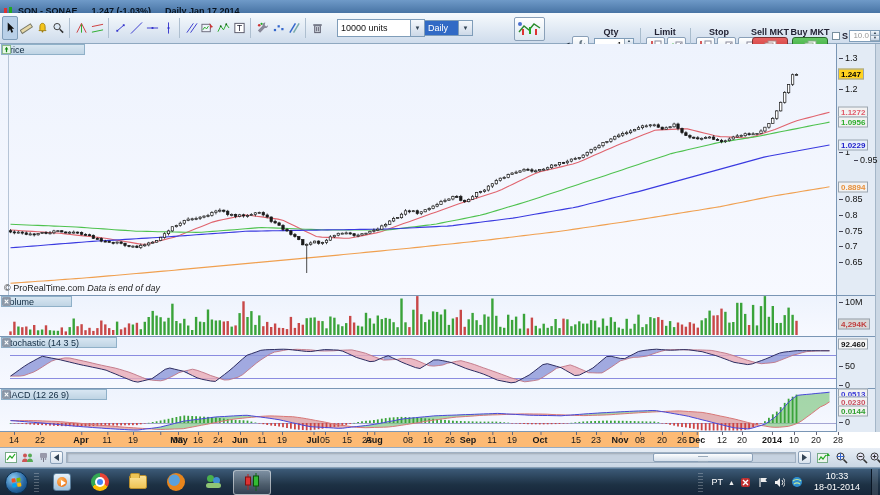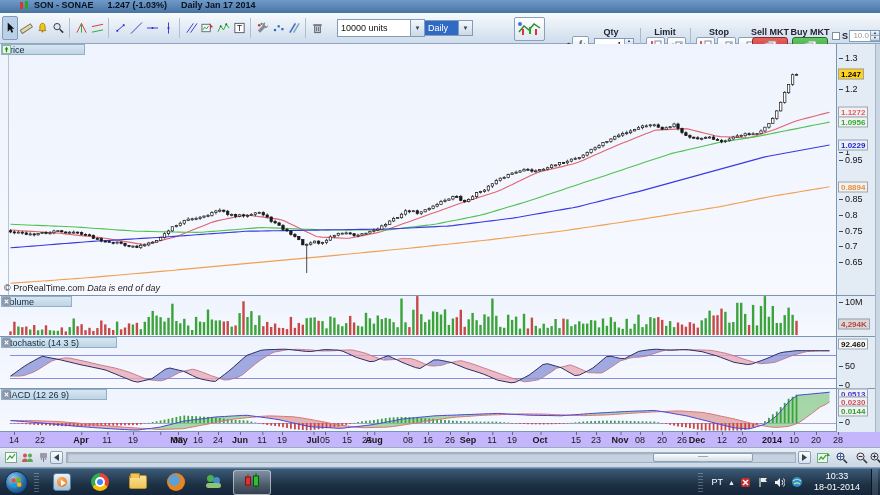--- a/index.html
+++ b/index.html
@@ -1,20 +1,20 @@
 <!DOCTYPE html>
 <html><head>
 <meta charset="utf-8">
 <style>
   *{box-sizing:border-box;margin:0;padding:0}
   html,body{width:880px;height:495px;overflow:hidden}
   body{font-family:"Liberation Sans",sans-serif;position:relative;background:#fff;font-size:9px;color:#111}
   #app{position:absolute;inset:0}
   
-  #titlebar{position:absolute;left:0;top:0;width:880px;height:16px;background:linear-gradient(#6f9ac8,#3f6b9c);display:flex;align-items:flex-start;padding-left:19px;color:#06121f;font-weight:bold}
+  #titlebar{position:absolute;left:0;top:0;width:880px;height:16px;background:linear-gradient(#6f9ac8,#3f6b9c);display:flex;align-items:flex-end;padding-left:3px;color:#06121f;font-weight:bold}
   #titlebar .seg{margin-right:14px;white-space:nowrap;font-size:9px}
   .mini-candles{display:inline-block;width:10px;height:10px;position:relative;margin-right:5px}
   .mini-candles i{position:absolute;width:3px}
   
   #toolbar{position:absolute;left:0;top:13px;width:880px;height:31px;background:linear-gradient(#f6fafd,#cfdcec);border-bottom:1px solid #8fa8c0;}
   #tools{position:absolute;left:2px;top:3px;display:flex;align-items:center}
   .tbtn{width:16px;height:24px;display:flex;align-items:center;justify-content:center;border:1px solid transparent;border-radius:2px}
   .tbtn.active{background:#b9d0e8;border:1px solid #7f9db9}
   .tsep{width:4px;height:20px;border-right:1px solid #aebfd0;margin-right:3px}
   .select{position:absolute;height:18px;border:1px solid #7f9db9;background:#fff;display:flex;align-items:center;font-size:9px}
@@ -52,21 +52,21 @@
   #watermark{position:absolute;left:4px;bottom:2px;font-size:9px;color:#222;z-index:4}
   #watermark .it{font-style:italic}
   
   #right-scale{position:absolute;left:836px;top:44px;width:44px;height:388px;background:#e3ebf5;border-left:1px solid #7a96b5;font-size:9px}
   #right-scale .sec{position:absolute;left:0;width:100%;border-bottom:1px solid #7a96b5}
   .rtick{position:absolute;left:2px;transform:translateY(-50%);color:#111;white-space:nowrap}
   .rtick:before{content:"";display:inline-block;width:4px;height:1px;background:#445;vertical-align:middle;margin-right:2px}
   .rbadge{position:absolute;left:1px;transform:translateY(-50%);border:1px solid #98a4b0;background:#f2f2f2;padding:0 2px;font-size:8px;font-weight:bold;line-height:9px;white-space:nowrap}
   #scale-strip{position:absolute;right:0;top:0;width:5px;height:388px;background:#cbd7e4;border-left:1px solid #a4b6c8}
   
-  #xaxis{position:absolute;left:0;top:432px;width:880px;height:16px;background:#c4b5fd;border-bottom:1px solid #98abc0}
+  #xaxis{position:absolute;left:0;top:432px;width:699px;height:16px;background:#fdba74;border-bottom:1px solid #98abc0}
   #xaxis span{position:absolute;top:3px;transform:translateX(-50%);color:#1a1a1a}
   #xaxis span.b{font-weight:bold}
   #xaxis span:before{content:"";position:absolute;top:-3px;left:50%;width:1px;height:3px;background:#667}
   
   #bottombar{position:absolute;left:0;top:448px;width:880px;height:20px;background:linear-gradient(#e8eef6,#c9d6e4);border-bottom:1px solid #8aa0b5}
   .bb-icon{position:absolute;top:3px;width:14px;height:13px;display:flex;align-items:center;justify-content:center}
   .bb-btn{background:linear-gradient(#fdfefe,#d8e2ee);border:1px solid #8aa0b8;border-radius:2px}
   #scroll-track{position:absolute;left:66px;top:4px;width:730px;height:11px;background:#c6d2e0;border:1px solid #9fb0c2;box-shadow:inset 1px 1px 2px rgba(0,0,0,.2)}
   #scroll-thumb{position:absolute;left:586px;top:0;width:100px;height:9px;background:linear-gradient(#fcfdfe,#d4dfeb);border:1px solid #8aa0b8;border-radius:2px}
   #scroll-thumb:after{content:"";position:absolute;left:44px;top:2px;width:10px;height:4px;border-top:1px solid #9ab;border-bottom:1px solid #9ab}
@@ -1327,21 +1327,21 @@
 
   <div id="right-scale">
     <div class="sec" style="top:0;height:252px"></div>
     <div class="sec" style="top:252px;height:41px"></div>
     <div class="sec" style="top:293px;height:52px"></div>
     <div class="sec" style="top:345px;height:43px;border-bottom:none"></div>
     <div id="scale-strip"></div>
   <span class="rtick" style="top: 14px;">1.3</span>
       <span class="rtick" style="top: 45px;">1.2</span>
       <span class="rtick" style="top: 108px;">1</span>
-      <span class="rtick" style="top: 116px;">0.95</span>
+      <span class="rtick" style="top: 116px; margin-left: 15px;">0.95</span>
       <span class="rtick" style="top: 155px;">0.85</span>
       <span class="rtick" style="top: 171px;">0.8</span>
       <span class="rtick" style="top: 187px;">0.75</span>
       <span class="rtick" style="top: 202px;">0.7</span>
       <span class="rtick" style="top: 218px;">0.65</span>
       <span class="rbadge" style="top: 30px; color: rgb(0, 0, 0); background: rgb(255, 210, 30);">1.247</span>
       <span class="rbadge" style="top: 68px; color: rgb(224, 90, 106); background: rgb(242, 242, 242);">1.1272</span>
       <span class="rbadge" style="top: 78px; color: rgb(47, 174, 47); background: rgb(242, 242, 242);">1.0956</span>
       <span class="rbadge" style="top: 101px; color: rgb(34, 34, 204); background: rgb(232, 240, 250);">1.0229</span>
       <span class="rbadge" style="top: 143px; color: rgb(232, 144, 58); background: rgb(242, 242, 242);">0.8894</span>

